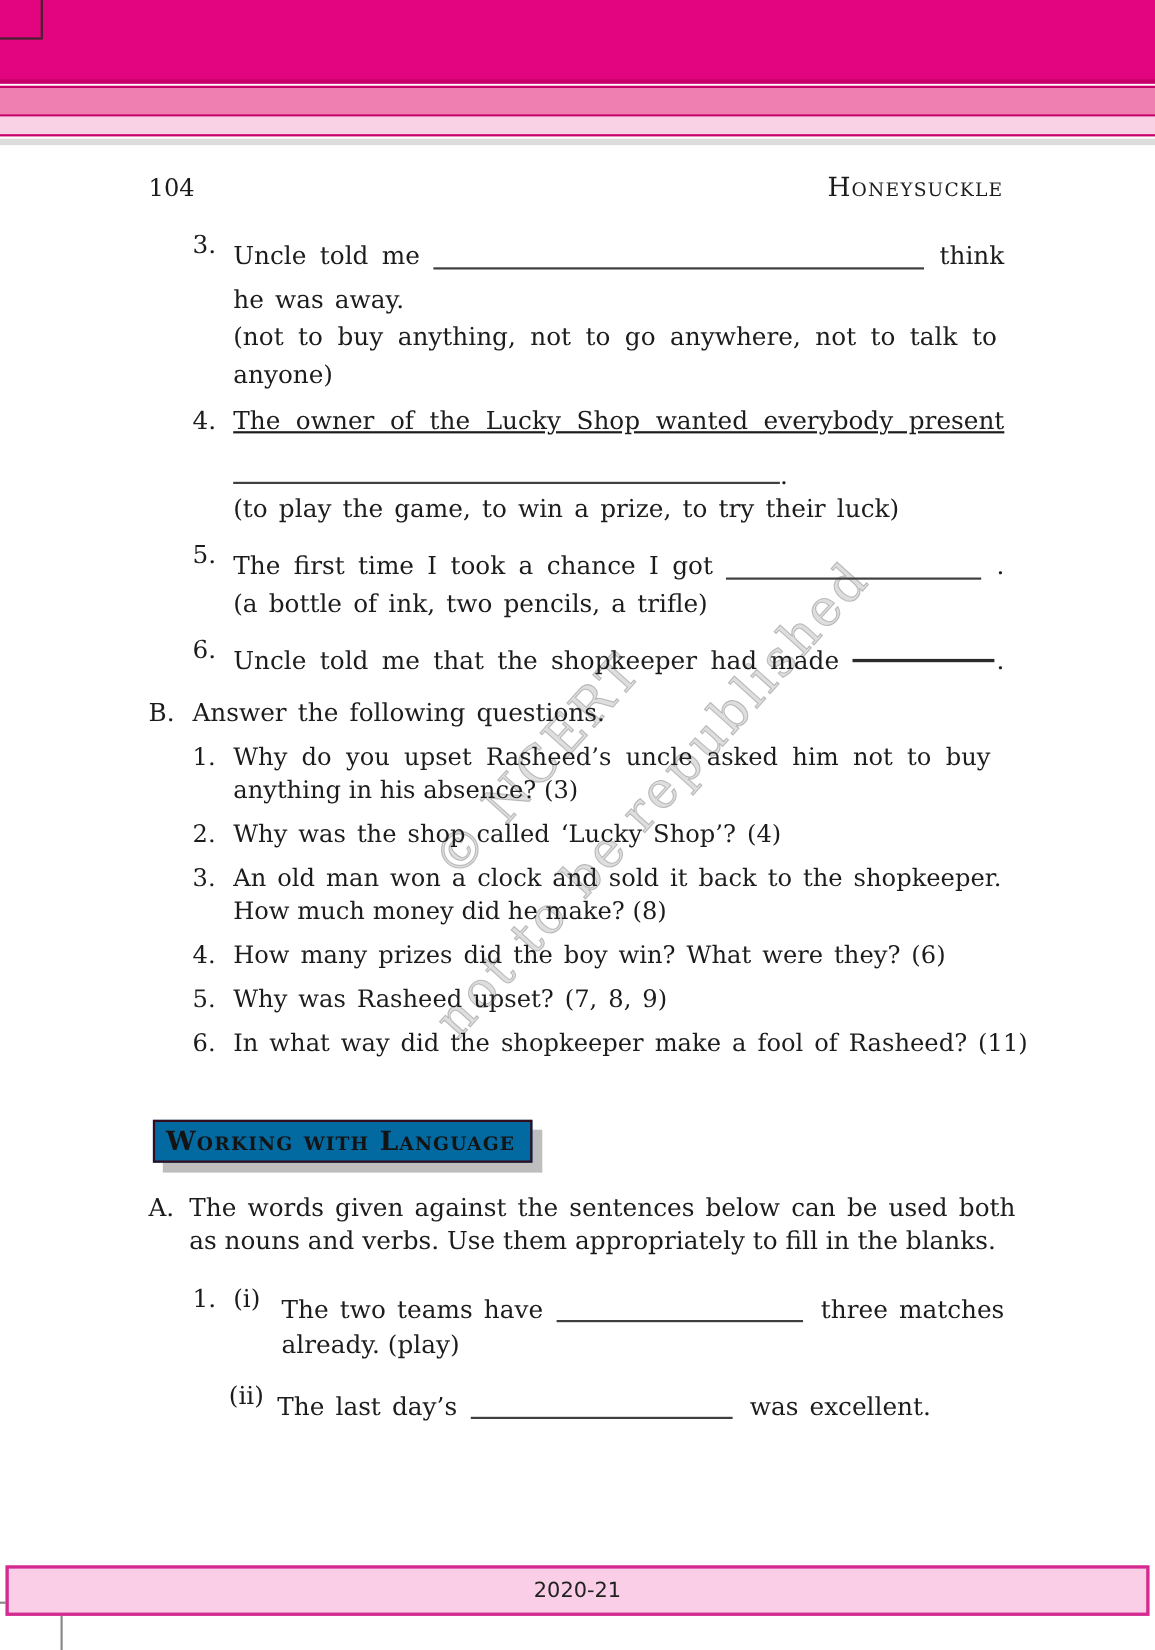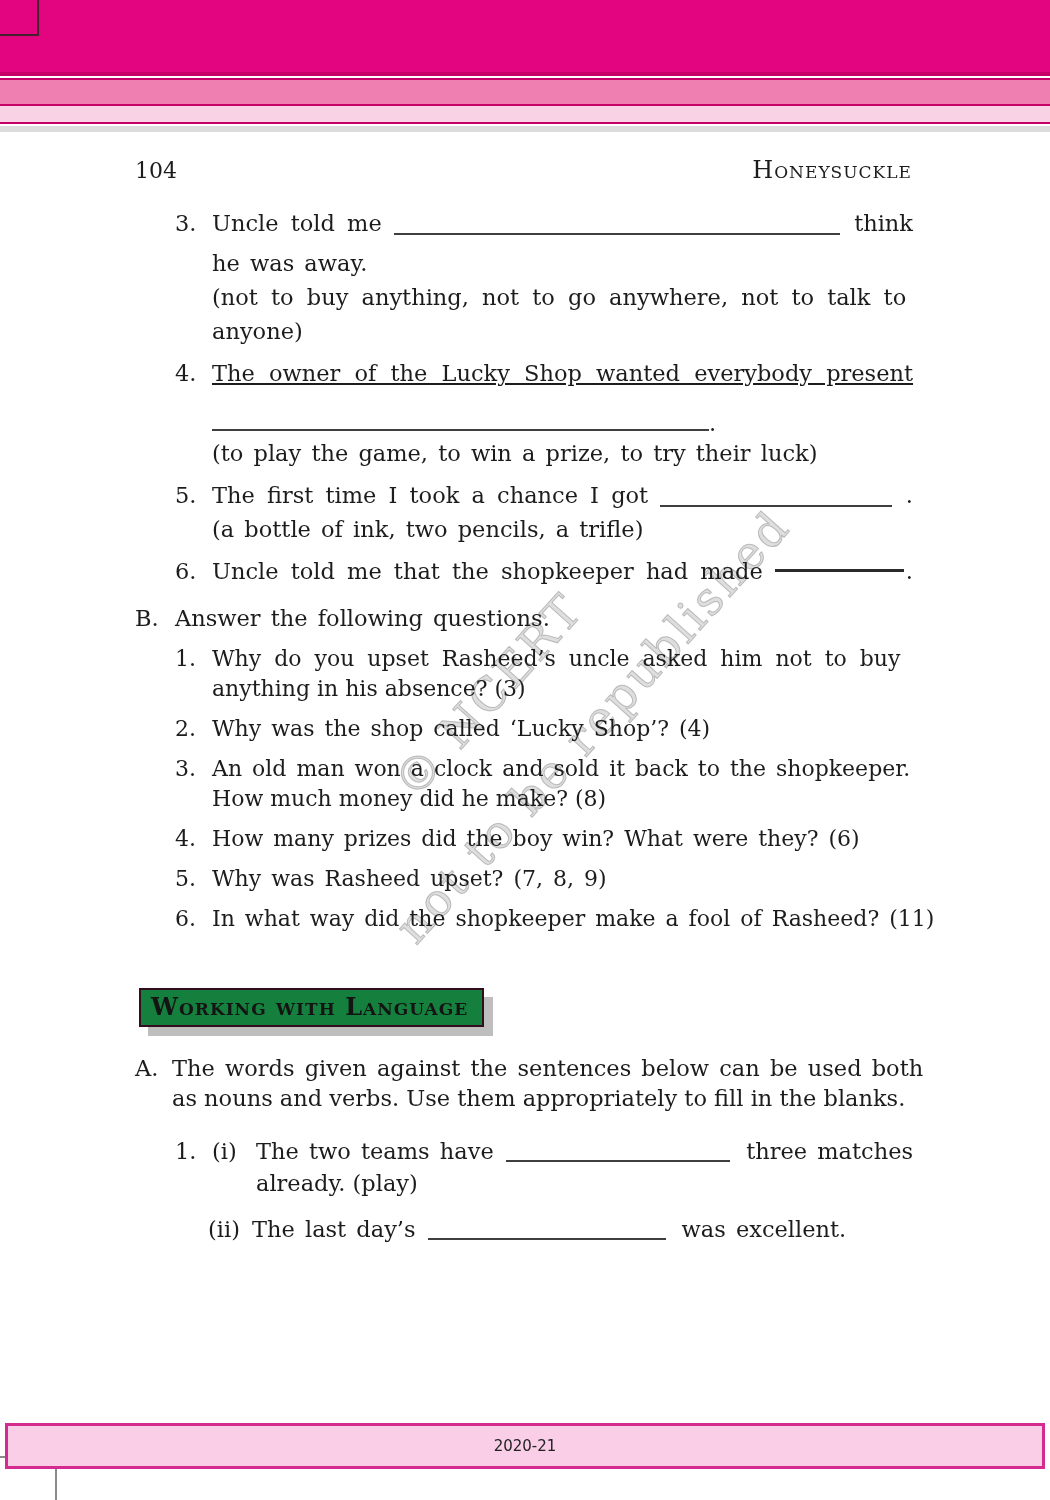--- a/index.html
+++ b/index.html
@@ -28,53 +28,53 @@
     transform:rotate(-48deg);transform-origin:center;
     text-align:center;font-size:46px;line-height:98px;letter-spacing:3px;
     color:rgba(145,145,145,0.30);-webkit-text-stroke:1px rgba(125,125,125,0.45);
     pointer-events:none;white-space:nowrap;
   }
   
   .content{position:absolute;top:206px;left:135px;width:778px;z-index:1;}
   .xitem{display:grid;grid-template-columns:37px 1fr;padding-left:40px;font-size:22.5px;line-height:34px;margin-bottom:8px;}
   .xnum{grid-column:1;}
   .xbody{grid-column:2;}
-  .fillrow{display:flex;align-items:center;white-space:nowrap;}
+  .fillrow{display:flex;align-items:center;white-space:nowrap;margin-top:10px;}
   .blank{flex:1;border-bottom:2px solid #3f3f3f;align-self:flex-end;margin:0 14px 5px 12px;height:1px;}
   .blank-fixed{display:inline-block;border-bottom:2px solid #3f3f3f;width:497px;height:1px;vertical-align:baseline;margin-bottom:2px;}
   .dashline{flex:1;border-bottom:3px solid #2a2a2a;align-self:center;margin:0 2px 2px 12px;height:1px;}
   .blank-row{margin-top:16px;height:30px;display:flex;align-items:baseline;}
   .gap6{margin-top:6px;}
   .ws3{word-spacing:3px;}
   .ws5{word-spacing:5px;}
   .ws6{word-spacing:6px;}
   .ws7{word-spacing:7px;text-decoration:underline;}
   .nowrap{white-space:nowrap;}
   
   .sec-head{display:grid;grid-template-columns:40px 1fr;font-size:22.5px;line-height:32px;margin-top:14px;}
   .bq{display:grid;grid-template-columns:37px 1fr;padding-left:40px;font-size:22px;line-height:30px;margin-top:10px;}
   
   .wbox-wrap{margin-top:54px;margin-left:4px;}
   .wbox{
-    display:inline-block;background:#15803d;border:2px solid #330D1E;
+    display:inline-block;background:#0369a1;border:2px solid #330D1E;
     padding:2px 14px 4px 10px;box-shadow:9px 9px 0 #BEBEBE;
     font-weight:bold;font-variant:small-caps;font-size:24px;letter-spacing:1px;color:#141414;
   }
   
   .a-head{display:grid;grid-template-columns:37px 1fr;font-size:22.5px;line-height:30px;margin-top:26px;}
   .a-item{display:grid;grid-template-columns:37px 44px 1fr;padding-left:40px;font-size:22.5px;line-height:32px;margin-top:22px;}
   .a-item2{display:grid;grid-template-columns:44px 1fr;padding-left:73px;font-size:22.5px;line-height:32px;margin-top:14px;}
   .ablank{flex:1;border-bottom:2px solid #3f3f3f;align-self:flex-end;margin:0 16px 5px 12px;height:1px;max-width:260px;}
   .ablank2{display:inline-block;border-bottom:2px solid #3f3f3f;width:238px;height:1px;align-self:flex-end;margin:0 16px 5px 12px;}
   
   .footer{
     position:absolute;left:5px;right:5px;top:1423px;height:40px;
     background:#F9CEE6;border:3px solid #D42B90;
     display:flex;align-items:center;justify-content:center;
-    font-family:"DejaVu Sans","Liberation Sans",sans-serif;font-size:15px;color:#222;z-index:2;
+    font-family:"DejaVu Sans","Liberation Sans",sans-serif;font-size:19px;color:#222;z-index:2;
   }
 </style>
 </head>
 <body>
 
 <div>
 
   <div class="band-dark"></div>
   <div class="band-mid"></div>
   <div class="band-light"></div>

